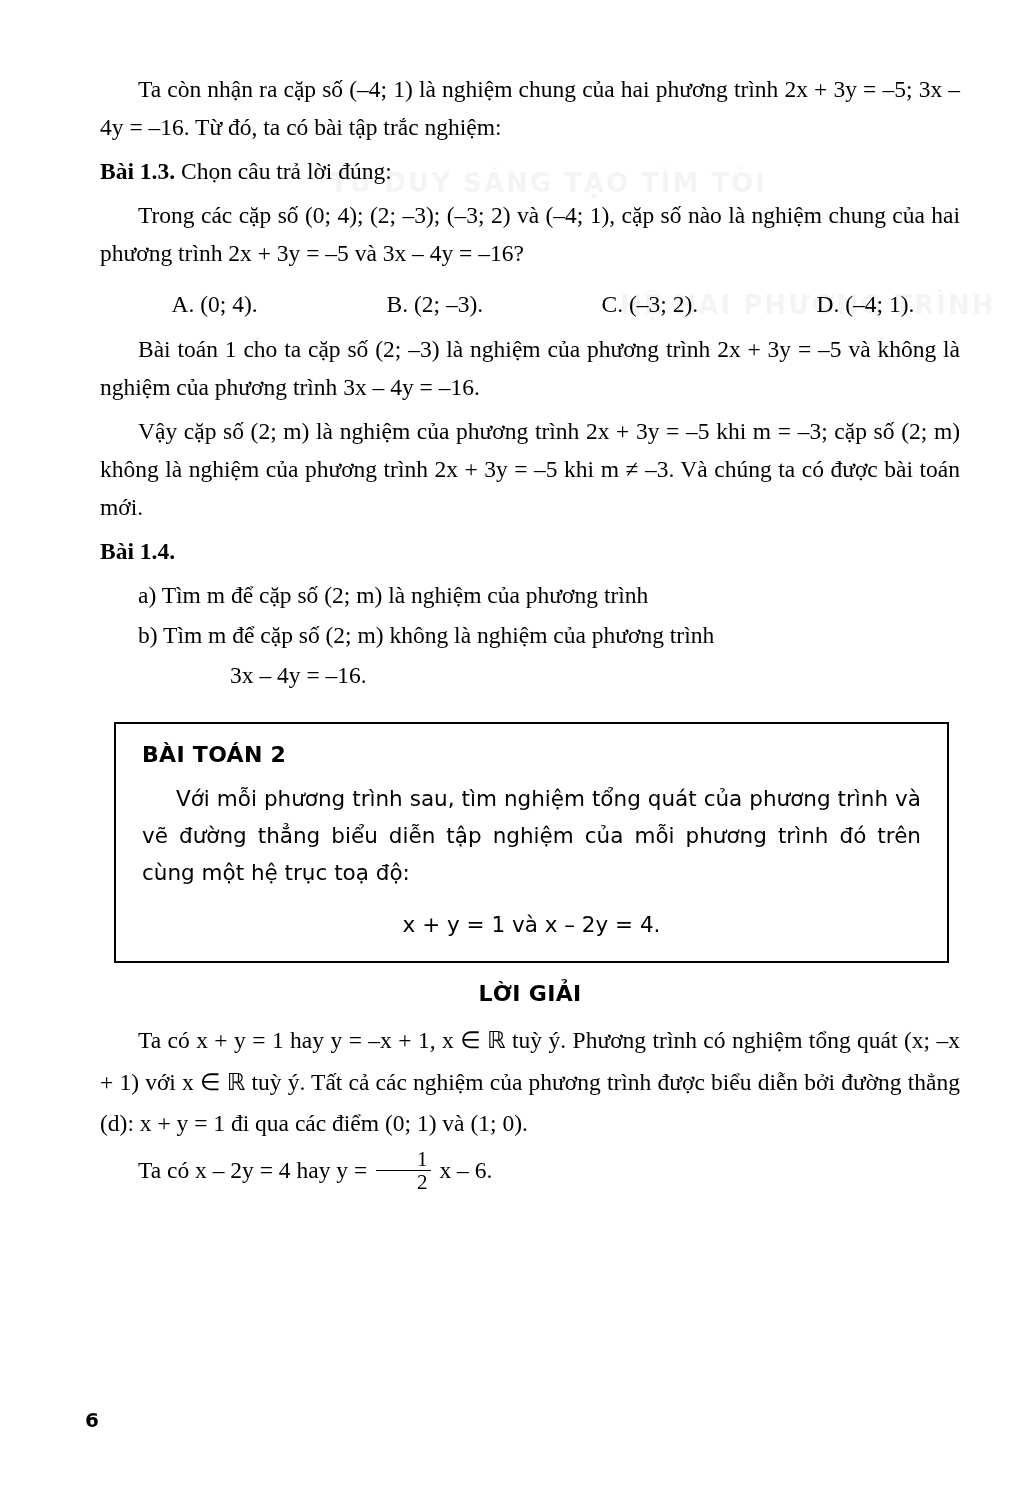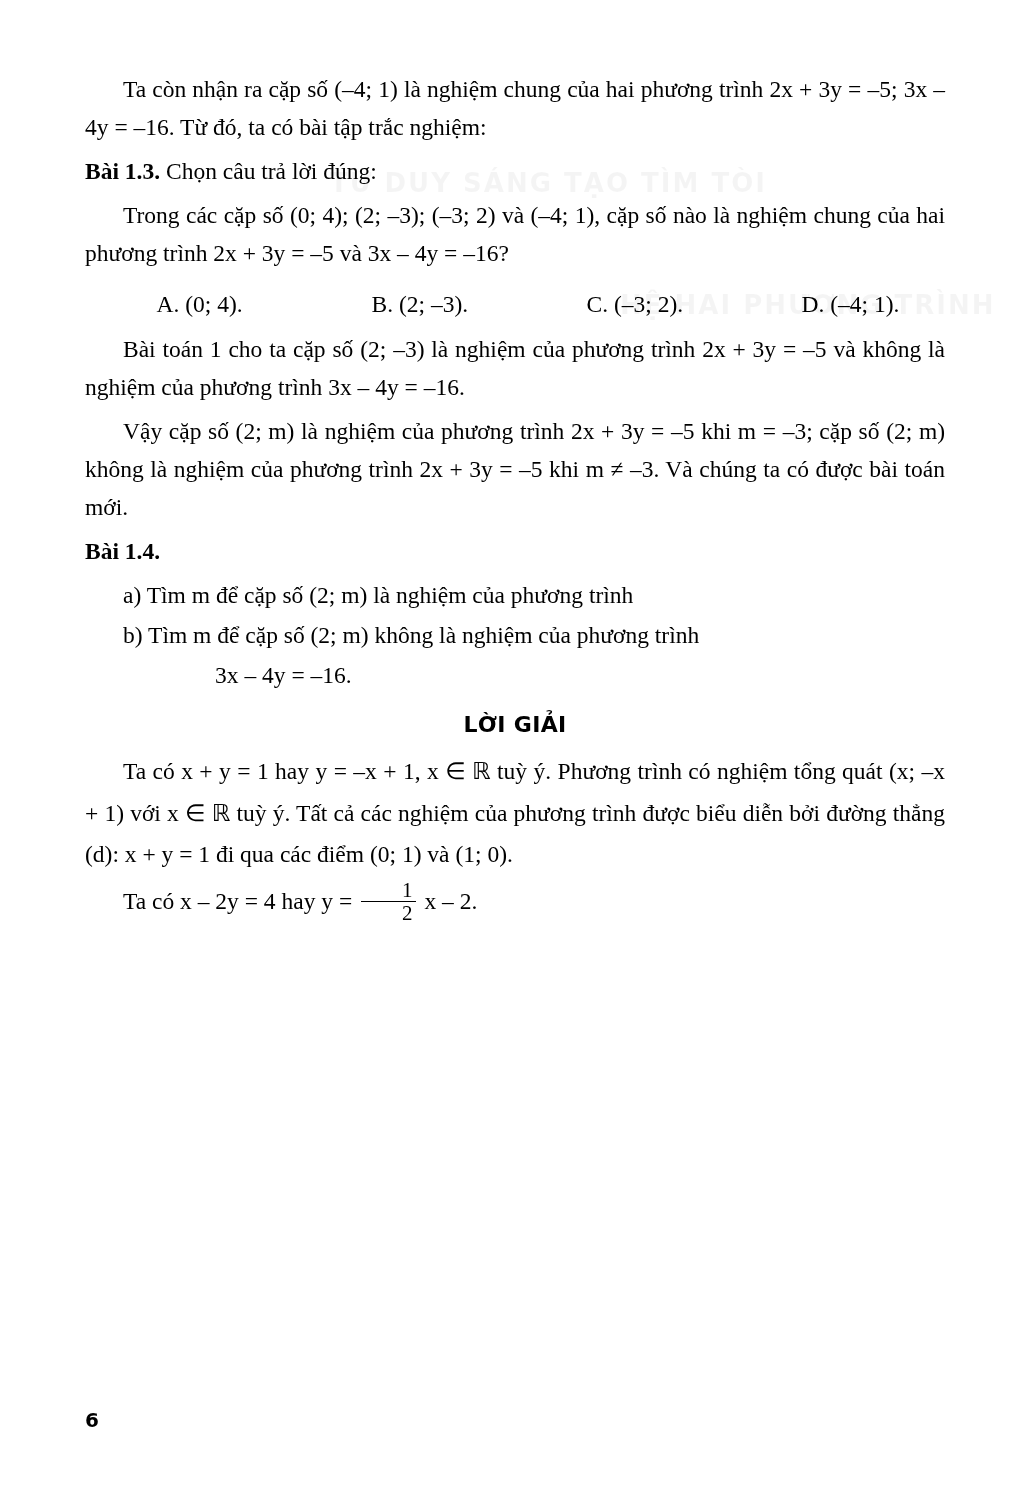--- a/index.html
+++ b/index.html
@@ -11,21 +11,21 @@
     position: relative;
     width: 1019px;
     height: 1500px;
     background: #ffffff;
     font-family: "Liberation Serif", serif;
     color: #000000;
     overflow: hidden;
   }
   .content {
     position: absolute;
-    left: 85px;
+    left: 100px;
     top: 70px;
     width: 860px;
   }
   p, div {
     box-sizing: border-box;
   }
   .para {
     font-size: 23.5px;
     line-height: 1.62;
     text-align: justify;
@@ -179,32 +179,37 @@
 
     <p class="para indent">Vậy cặp số (2; m) là nghiệm của phương trình 2x + 3y = –5 khi m = –3; cặp số (2; m) không là nghiệm của phương trình 2x + 3y = –5 khi m ≠ –3. Và chúng ta có được bài toán mới.</p>
 
     <p class="para bold">Bài 1.4.</p>
 
     <p class="sub-item">a) Tìm m để cặp số (2; m) là nghiệm của phương trình</p>
 
     <p class="sub-item">b) Tìm m để cặp số (2; m) không là nghiệm của phương trình</p>
     <p class="eq-line">3x – 4y = –16.</p>
 
+    <div class="box">
+      <div class="box-title">BÀI TOÁN 2</div>
+      <p class="box-text">Với mỗi phương trình sau, tìm nghiệm tổng quát của phương trình và vẽ đường thẳng biểu diễn tập nghiệm của mỗi phương trình đó trên cùng một hệ trục toạ độ:</p>
+      <div class="box-eq">x + y = 1 và x – 2y = 4.</div>
+    </div>
 
     <div class="loigiai">LỜI GIẢI</div>
 
     <div class="solution">
       <p class="para indent">Ta có x + y = 1 hay y = –x + 1, x ∈ ℝ tuỳ ý. Phương trình có nghiệm tổng quát (x; –x + 1) với x ∈ ℝ tuỳ ý. Tất cả các nghiệm của phương trình được biểu diễn bởi đường thẳng (d): x + y = 1 đi qua các điểm (0; 1) và (1; 0).</p>
 
       <p class="para indent">
         <span>Ta có x – 2y = 4 hay y =</span>
         <span class="frac">
           <span class="num">1</span>
           <span class="den">2</span>
         </span>
-        <span>x – 2.</span>
+        <span>x – 6.</span>
       </p>
     </div>
 
   </div>
 
   <div class="page-number">6</div>
 </div>
 
 </body></html>

